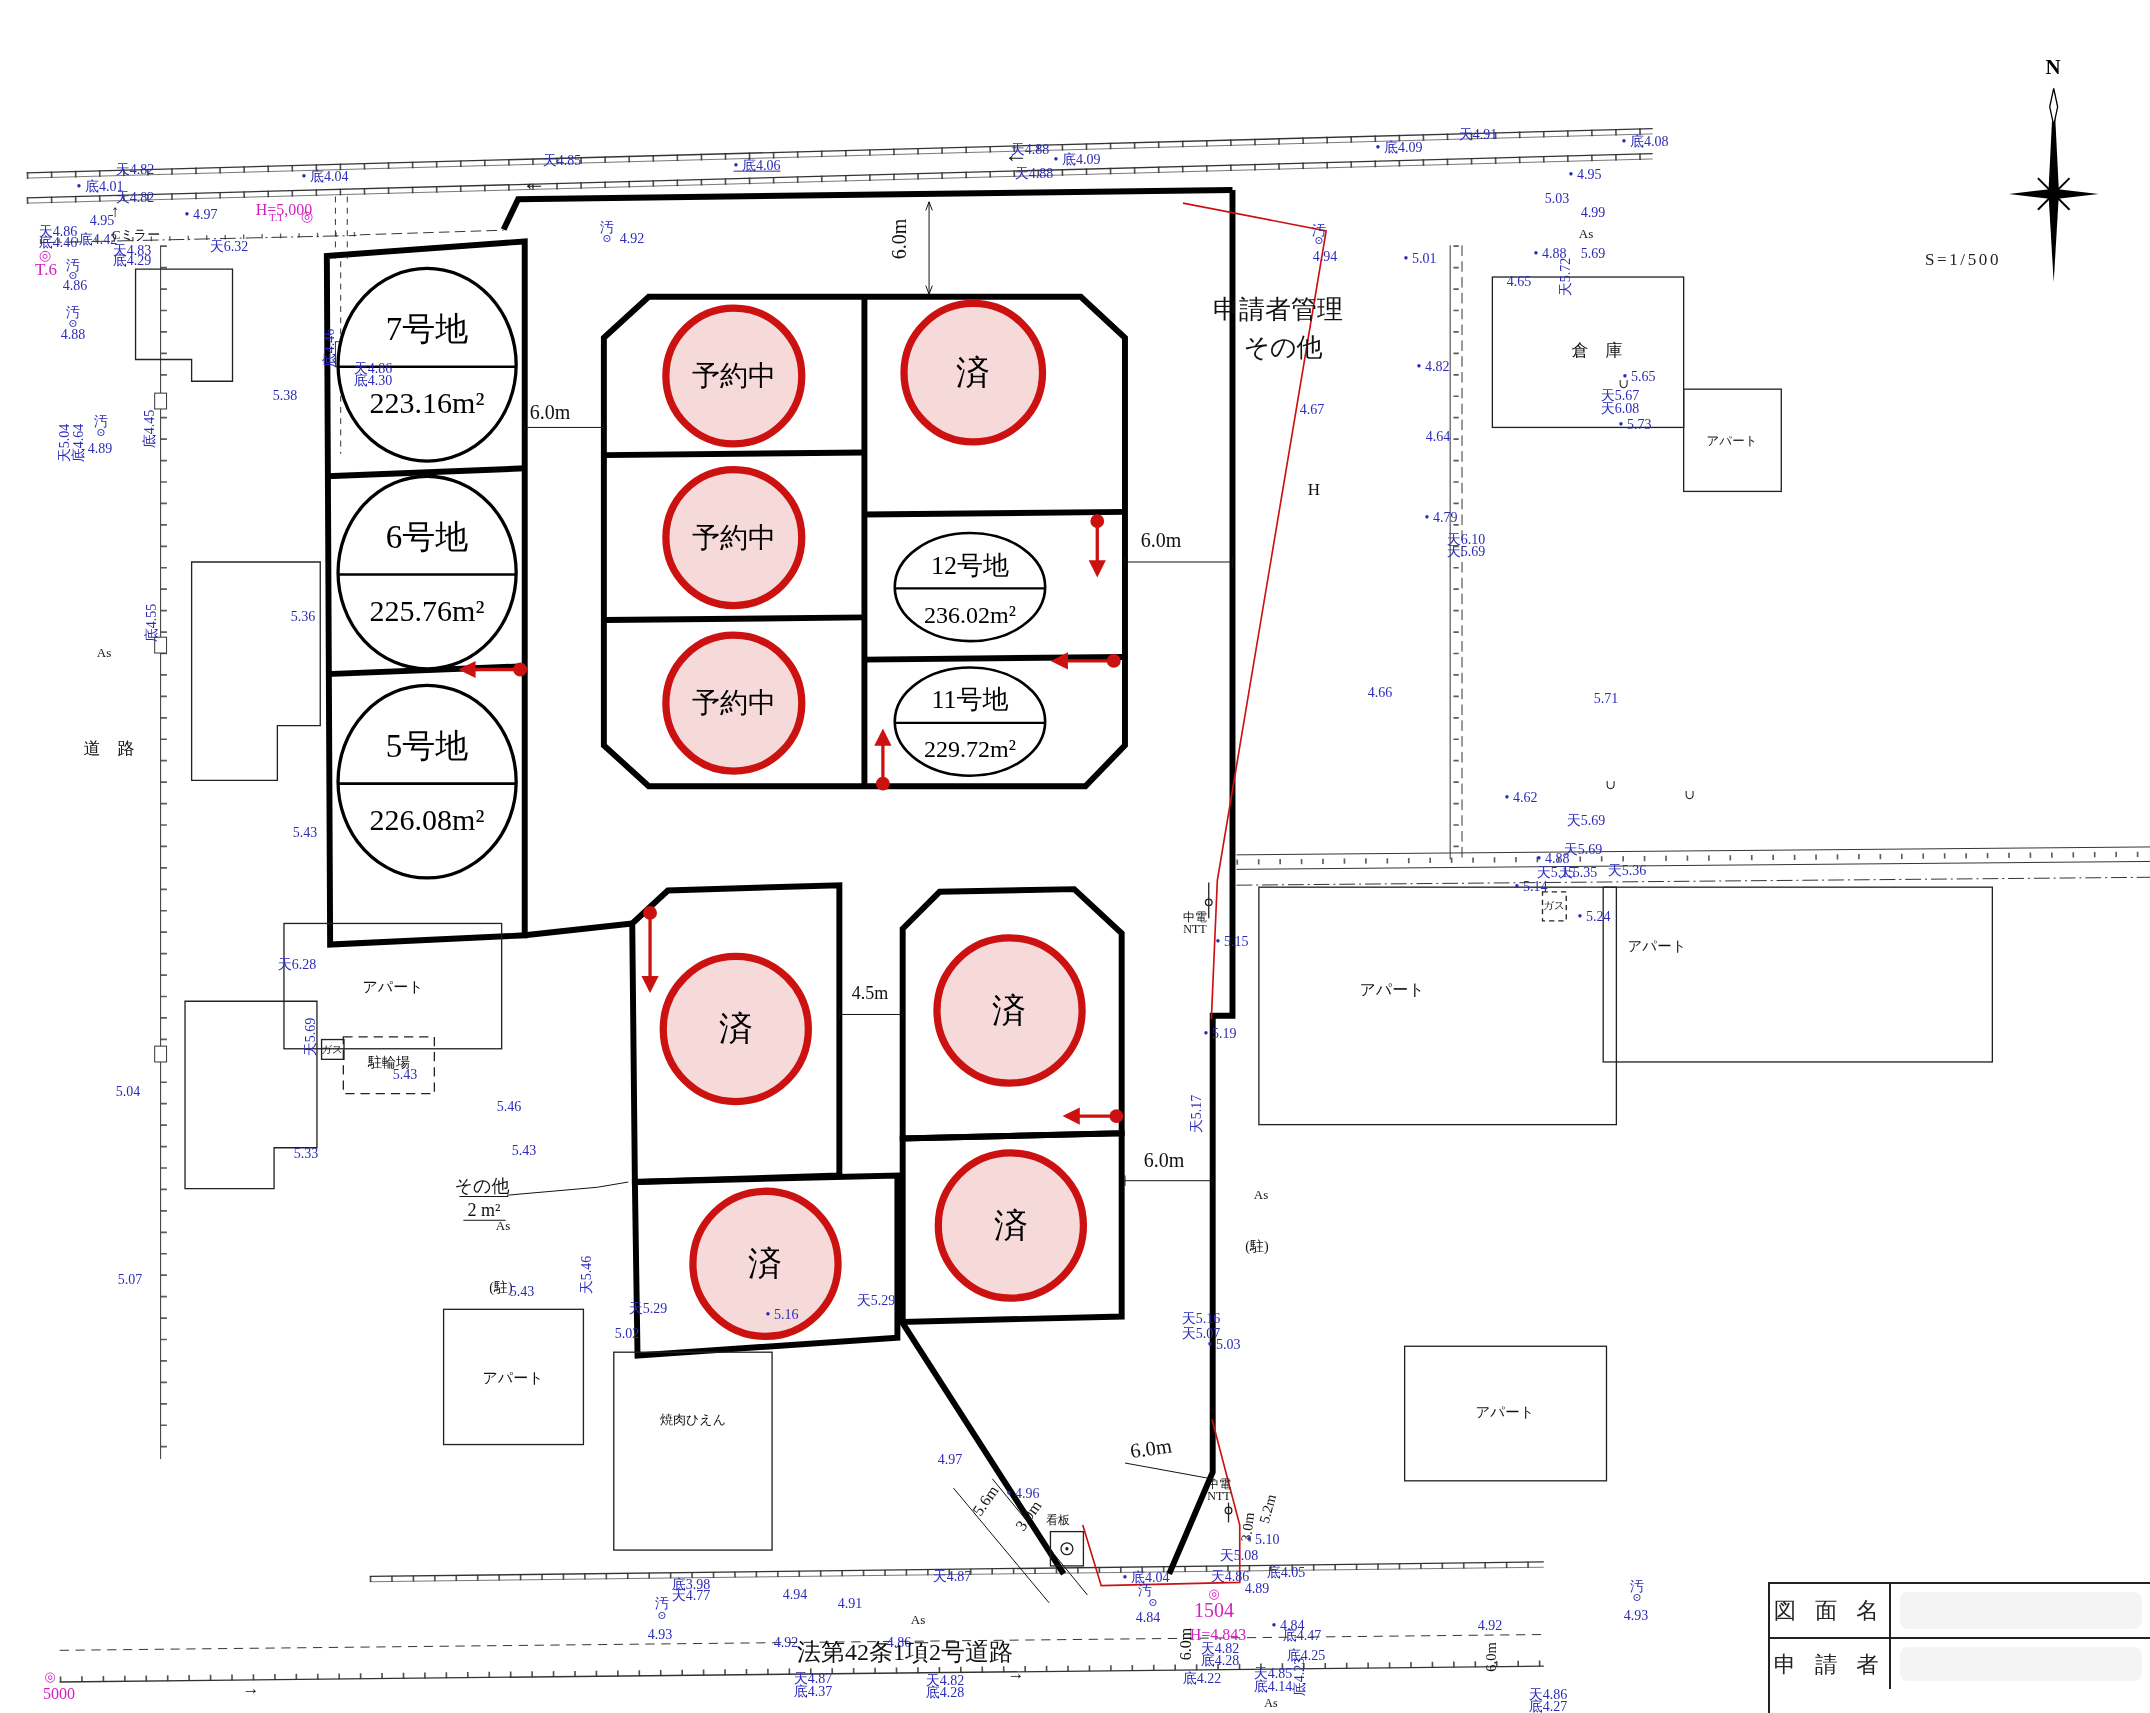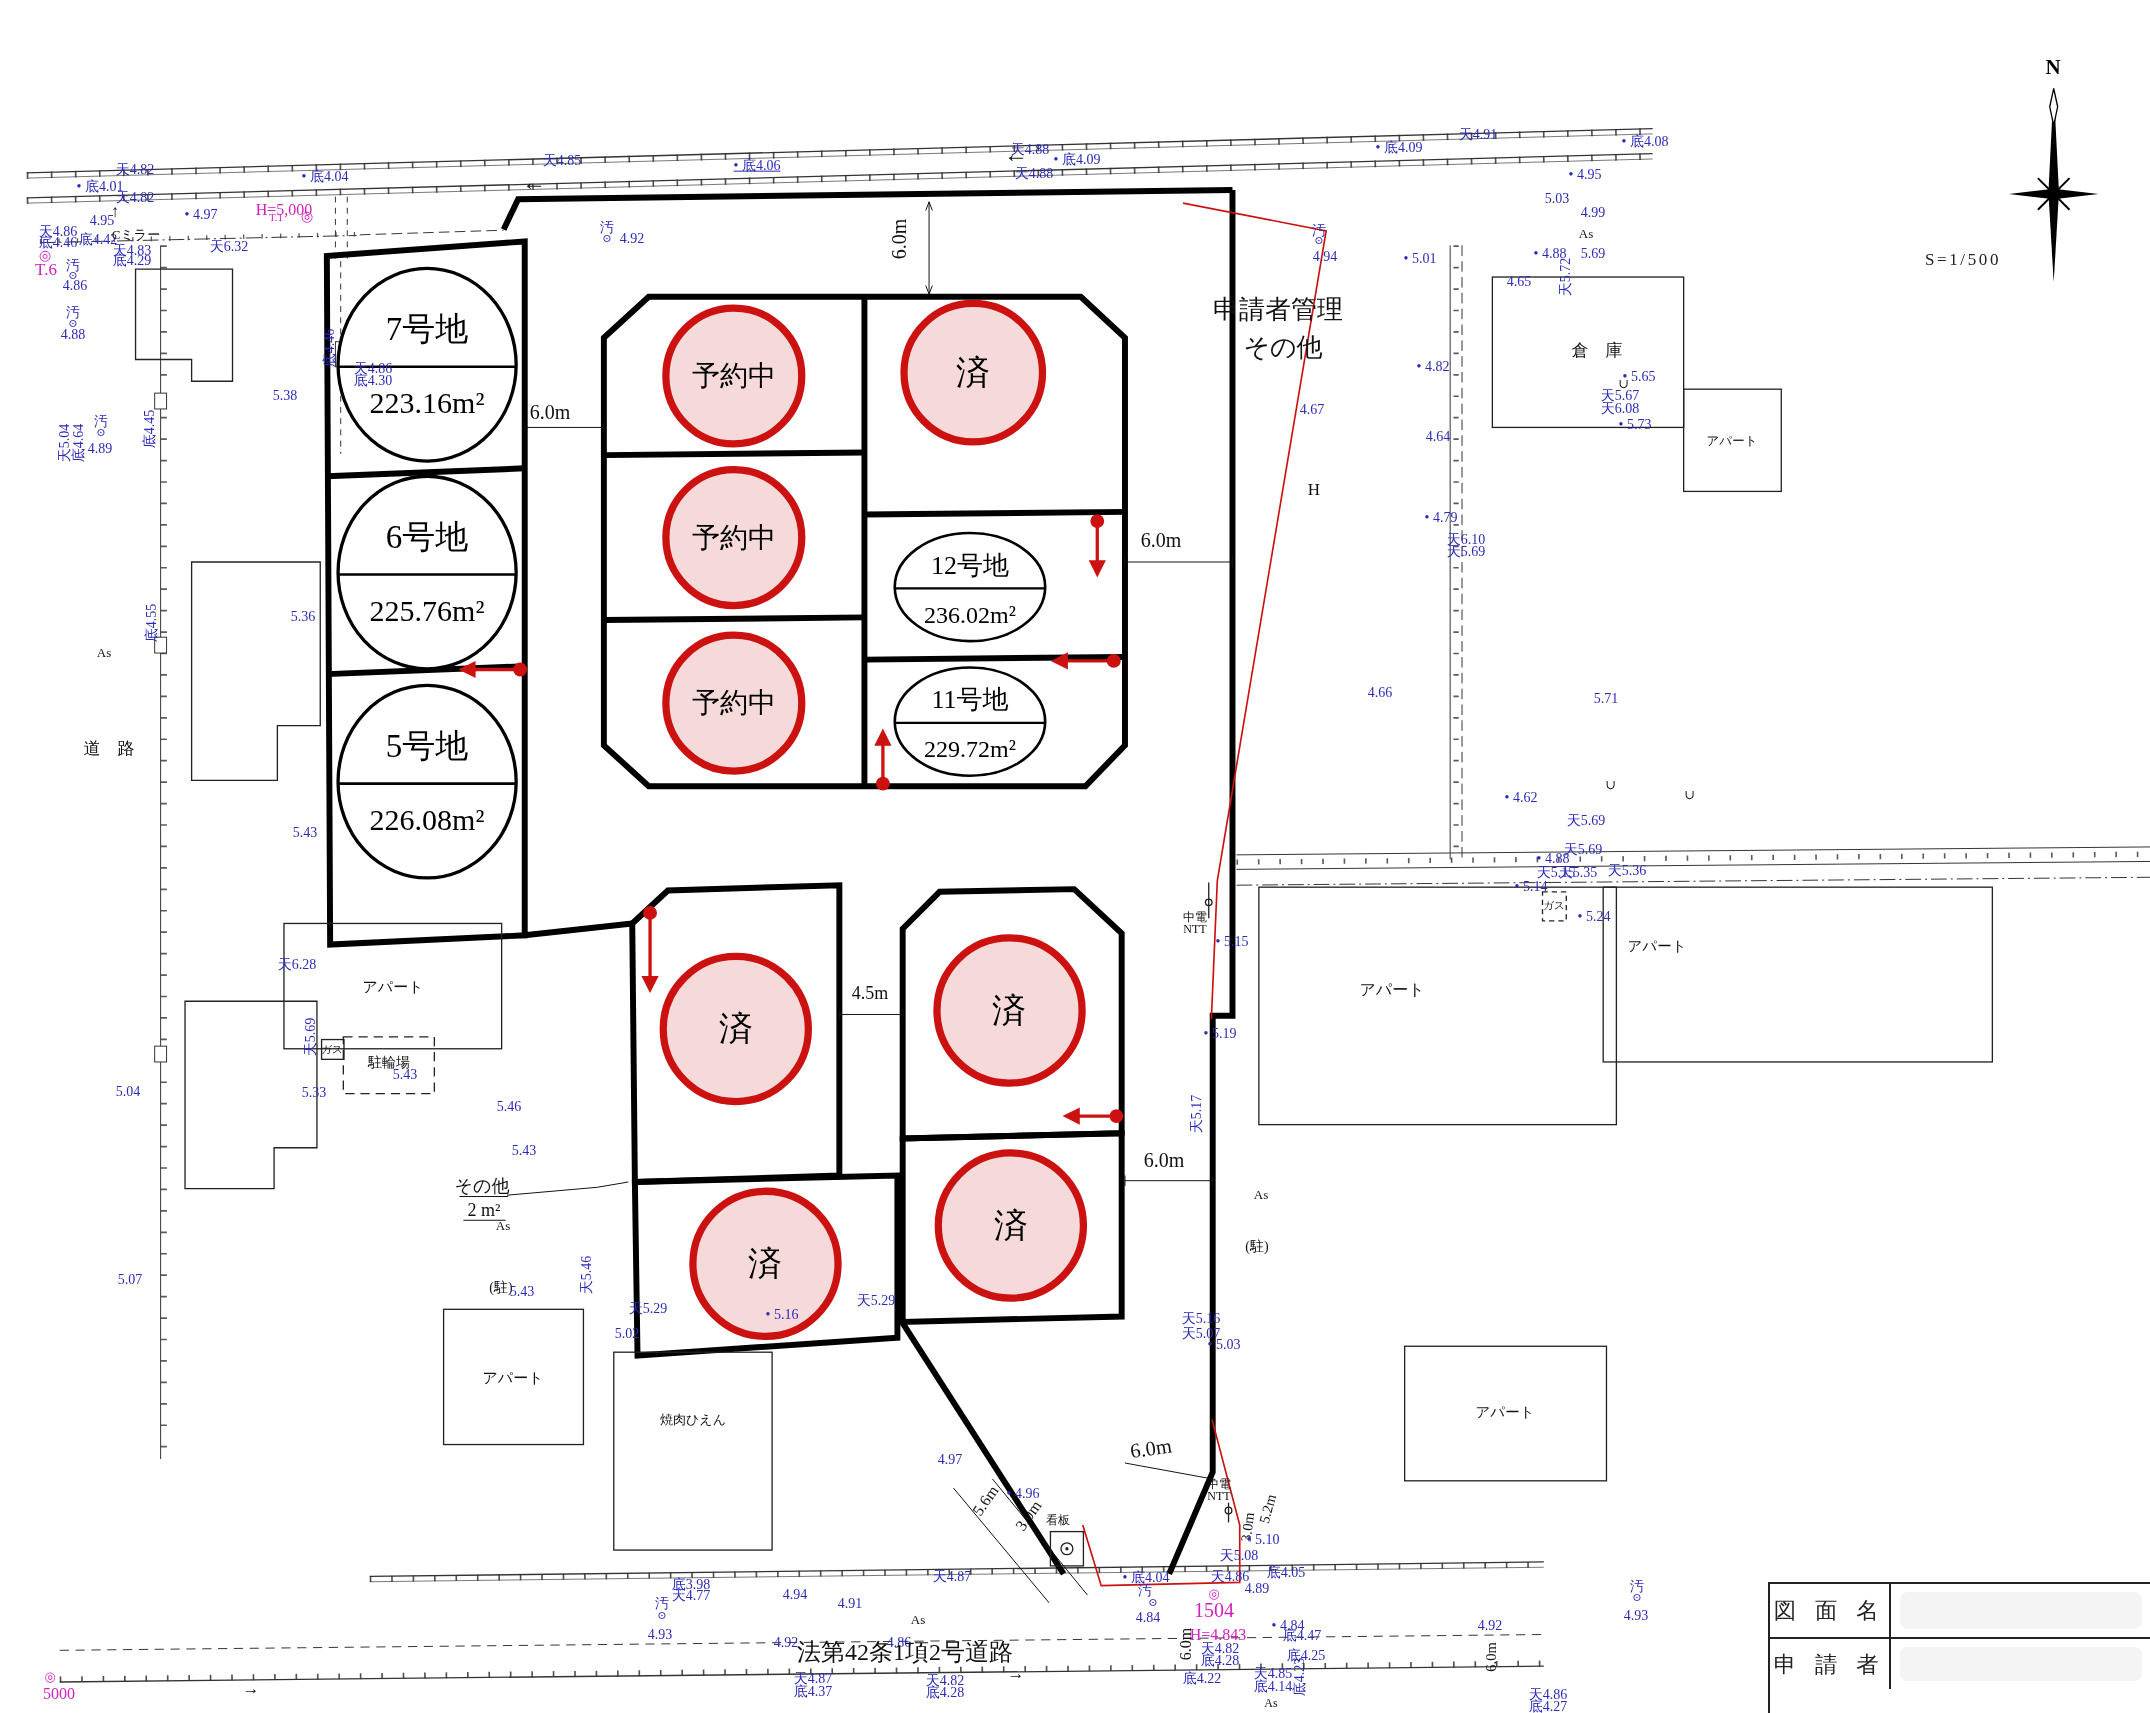--- a/index.html
+++ b/index.html
@@ -240,21 +240,21 @@
       <div class="lb k" style="left: 104px; top: 653px; font-size: 13px; transform: translate(-50%, -50%);">As</div>
       <div class="lb k" style="left: 109px; top: 749px; font-size: 17px; transform: translate(-50%, -50%);">道　路</div>
       <div class="lb b" style="left: 150px; top: 429px; transform: translate(-50%, -50%) rotate(-90deg);">底4.45</div>
       <div class="lb b" style="left: 152px; top: 623px; transform: translate(-50%, -50%) rotate(-90deg);">底4.55</div>
       <div class="lb b" style="left: 303px; top: 617px; transform: translate(-50%, -50%);">5.36</div>
       <div class="lb b" style="left: 305px; top: 833px; transform: translate(-50%, -50%);">5.43</div>
       <div class="lb b" style="left: 128px; top: 1092px; transform: translate(-50%, -50%);">5.04</div>
       <div class="lb b" style="left: 130px; top: 1280px; transform: translate(-50%, -50%);">5.07</div>
       <div class="lb b" style="left: 297px; top: 965px; transform: translate(-50%, -50%);">天6.28</div>
       <div class="lb b" style="left: 311px; top: 1037px; transform: translate(-50%, -50%) rotate(-90deg);">天5.69</div>
-      <div class="lb b" style="left: 306px; top: 1093px; transform: translate(-50%, -50%); margin-left: 8px;">5.33</div>
+      <div class="lb b" style="left: 306px; top: 1154px; transform: translate(-50%, -50%);">5.33</div>
       <div class="lb k" style="left: 332px; top: 1050px; font-size: 10.6px; transform: translate(-50%, -50%);">ガス</div>
       <div class="lb k" style="left: 389px; top: 1063px; font-size: 14px; transform: translate(-50%, -50%);">駐輪場</div>
       <div class="lb b" style="left: 405px; top: 1075px; transform: translate(-50%, -50%);">5.43</div>
       <div class="lb b" style="left: 509px; top: 1107px; transform: translate(-50%, -50%);">5.46</div>
       <div class="lb k" style="left: 393px; top: 988px; font-size: 15px; transform: translate(-50%, -50%);">アパート</div>
       <div class="lb b" style="left: 524px; top: 1151px; transform: translate(-50%, -50%);">5.43</div>
       <div class="lb k" style="left: 482px; top: 1186px; font-size: 18px; transform: translate(-50%, -50%);">その他</div>
       <div class="lb k" style="left: 484px; top: 1210px; font-size: 18px; transform: translate(-50%, -50%);">2 m²</div>
       <div class="lb k" style="left: 503px; top: 1226px; font-size: 13px; transform: translate(-50%, -50%);">As</div>
       <div class="lb k" style="left: 501px; top: 1288px; font-size: 14px; transform: translate(-50%, -50%);">(駐)</div>

